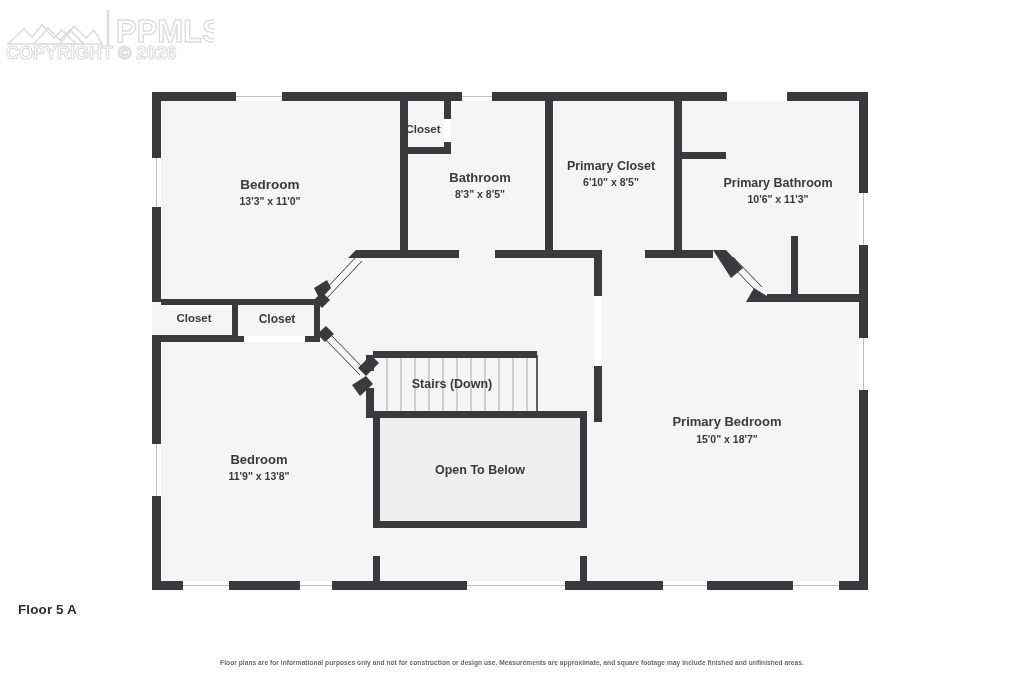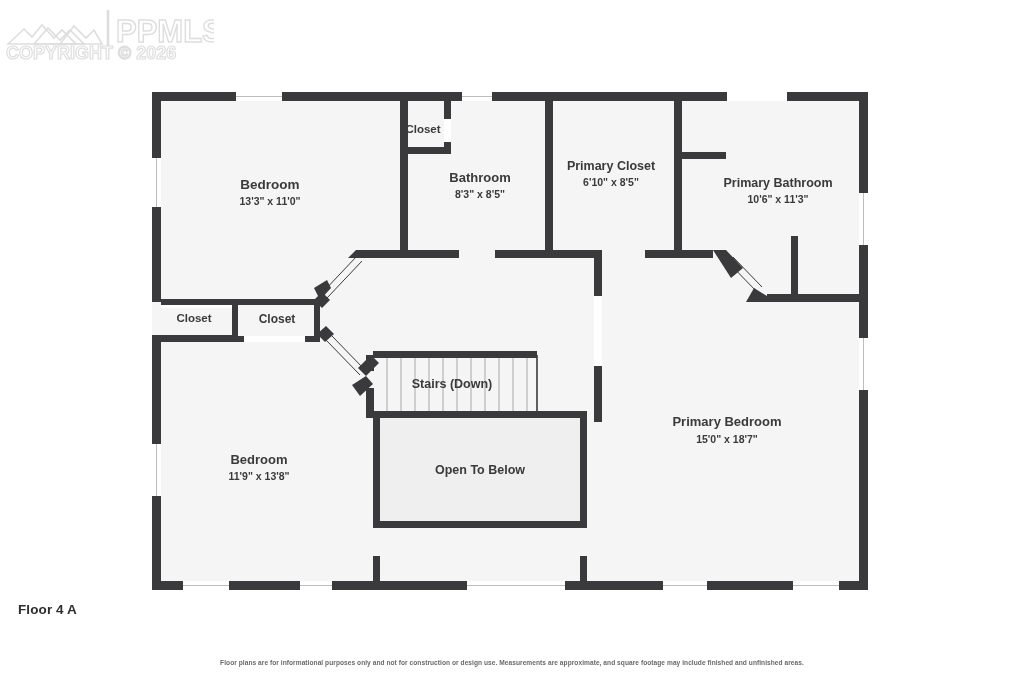--- a/index.html
+++ b/index.html
@@ -290,14 +290,14 @@
     <text class="room-dims" x="259" y="480" font-size="10.5" text-anchor="middle">11'9" x 13'8"</text>
 
     <text class="room-name" x="480" y="474" font-size="12.5" text-anchor="middle">Open To Below</text>
 
     <text class="room-name" x="727" y="426" font-size="13" text-anchor="middle">Primary Bedroom</text>
     <text class="room-dims" x="727" y="443" font-size="10.5" text-anchor="middle">15'0" x 18'7"</text>
   </g>
 
 </svg>
 
-<div class="floor-label">Floor 4 A</div>
+<div class="floor-label">Floor 5 A</div>
 <div class="disclaimer">Floor plans are for informational purposes only and not for construction or design use. Measurements are approximate, and square footage may include finished and unfinished areas.</div>
 
 </body></html>

